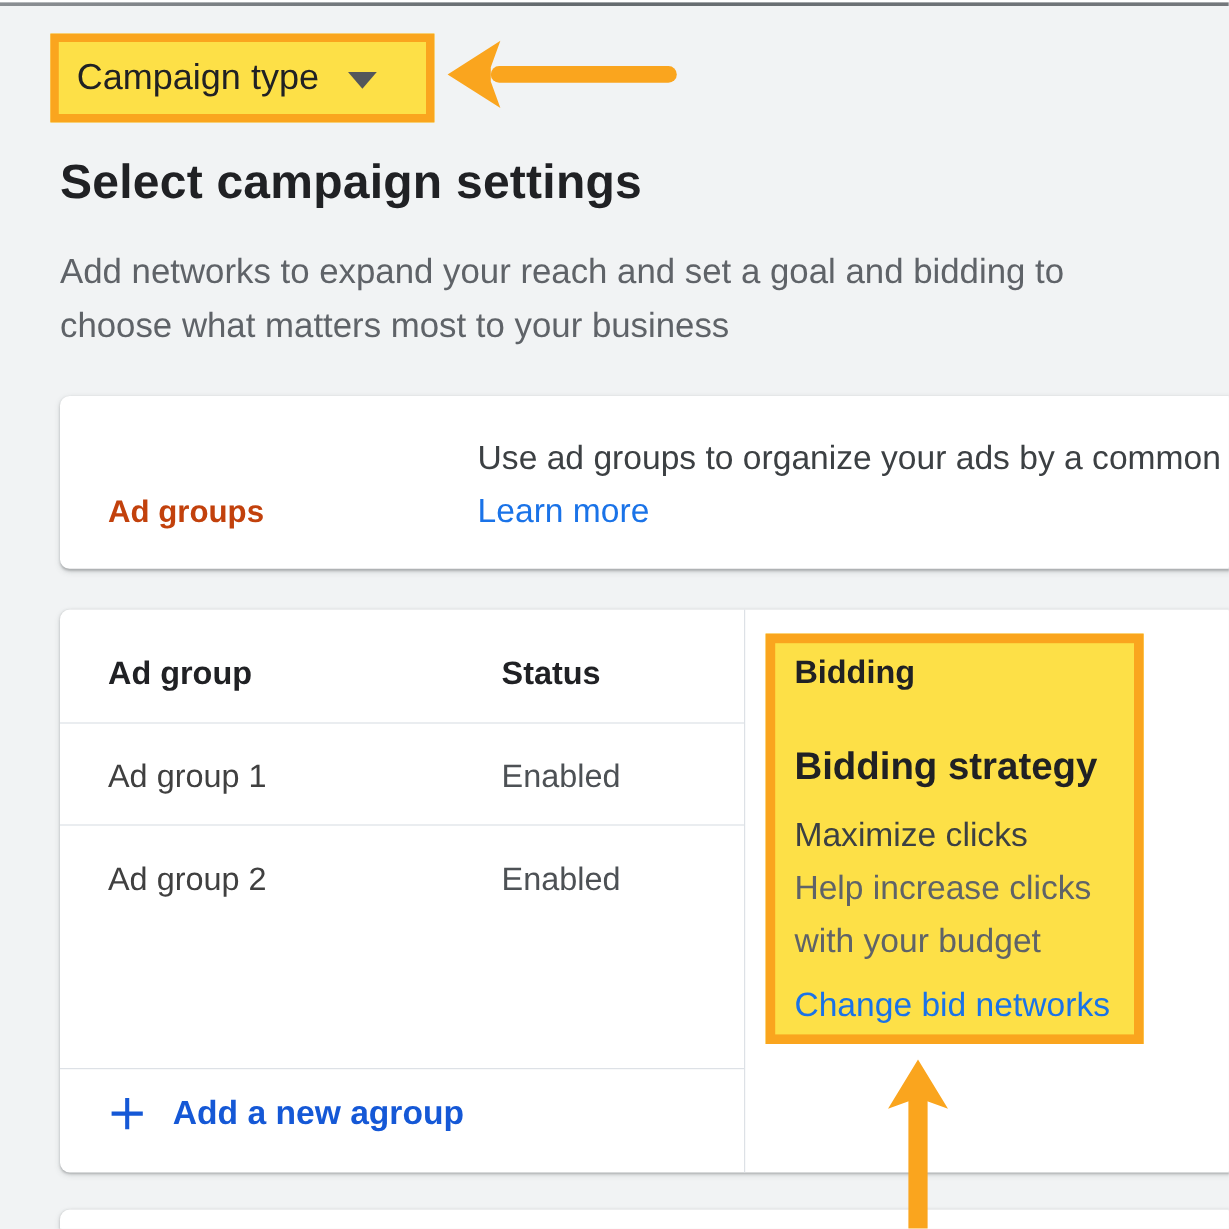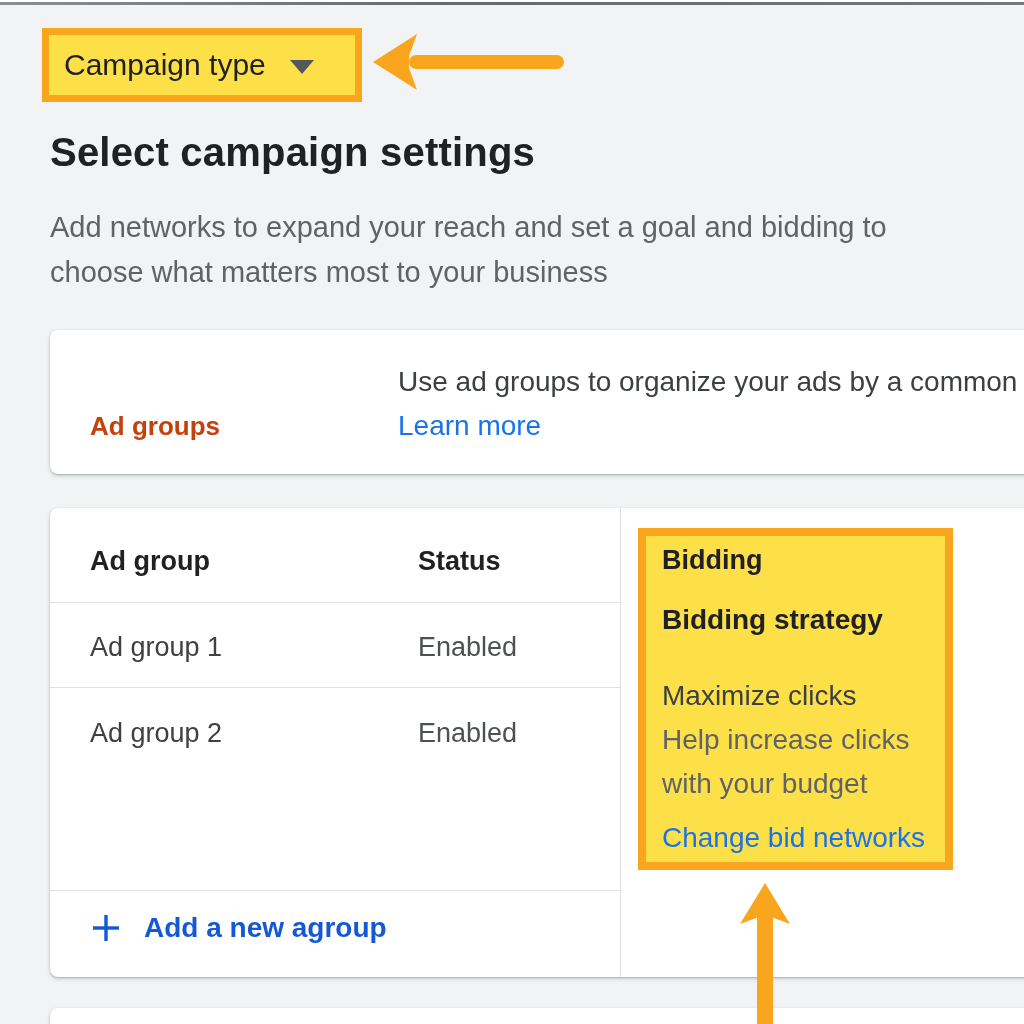--- a/index.html
+++ b/index.html
@@ -60,21 +60,21 @@
   .plus-icon { width: 32px; height: 32px; margin-right: 22px; }
   .add-label { font-size: 28px; font-weight: 600; color: #1558d6; }
 
   
   .bidding-box {
     position: absolute; left: 588px; top: 20px; width: 315px; height: 342px;
     background: #fde047; border: 8px solid #FAA51E;
   }
   .bb-text { position: absolute; left: 16px; white-space: nowrap; }
   .bb-title    { top: 9px;  font-size: 27px; font-weight: 600; color: #202124; }
-  .bb-strategy { top: 68px; font-size: 28px; font-weight: 700; color: #202124; }
+  .bb-strategy { top: 84px; font-size: 32px; font-weight: 700; color: #202124; }
   .bb-value    { top: 144px; font-size: 28px; color: #3c4043; }
   .bb-desc1    { top: 188px; font-size: 28px; color: #5f6368; }
   .bb-desc2    { top: 232px; font-size: 28px; color: #5f6368; }
   .bb-link     { top: 286px; font-size: 28px; color: #1a73e8; cursor: pointer; }
 
   .arrow-up-svg { position: absolute; left: 735px; top: 880px; z-index: 50; }
 
   .card-next { left: 50px; top: 1008px; width: 990px; height: 40px; border-radius: 8px 8px 0 0; }
 </style>
 </head>

